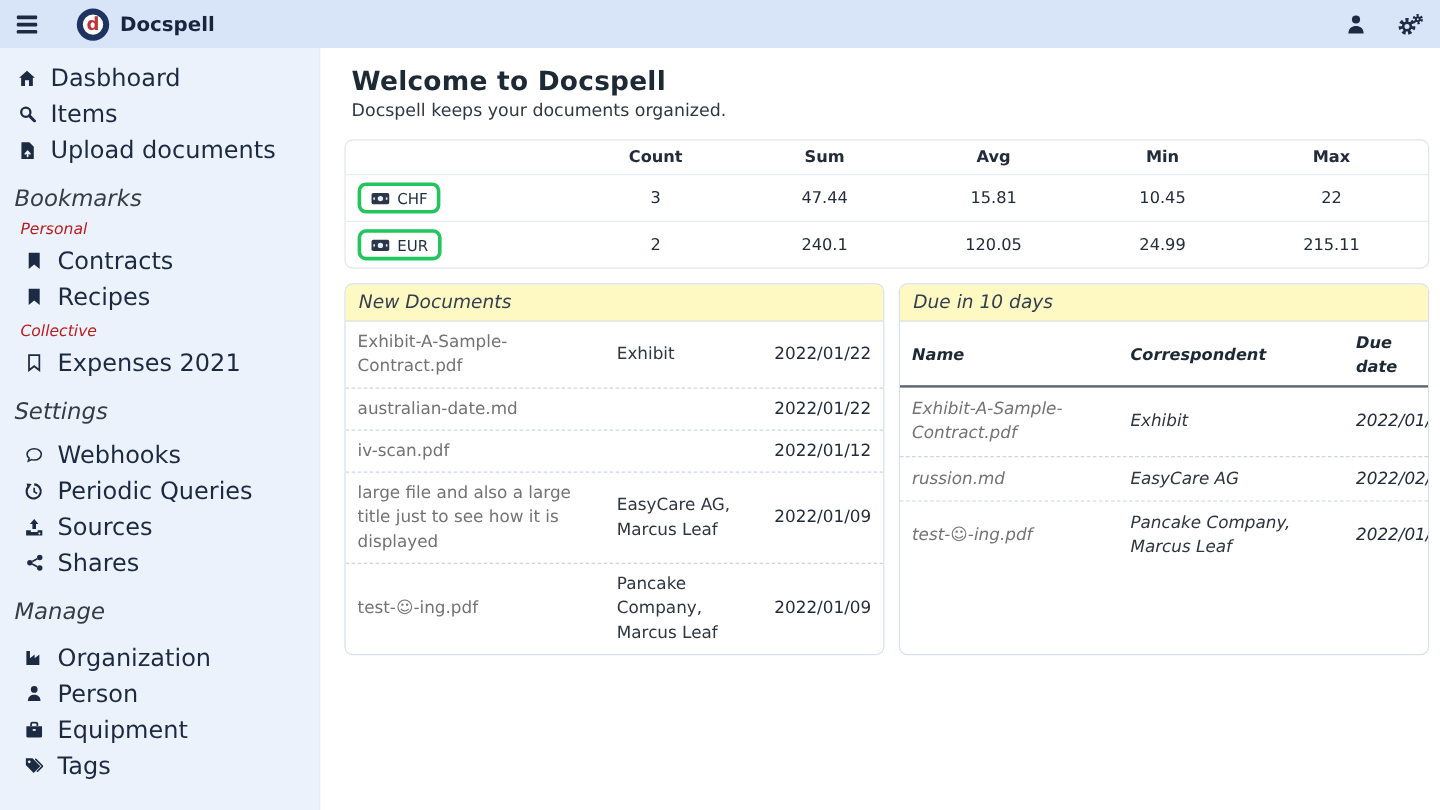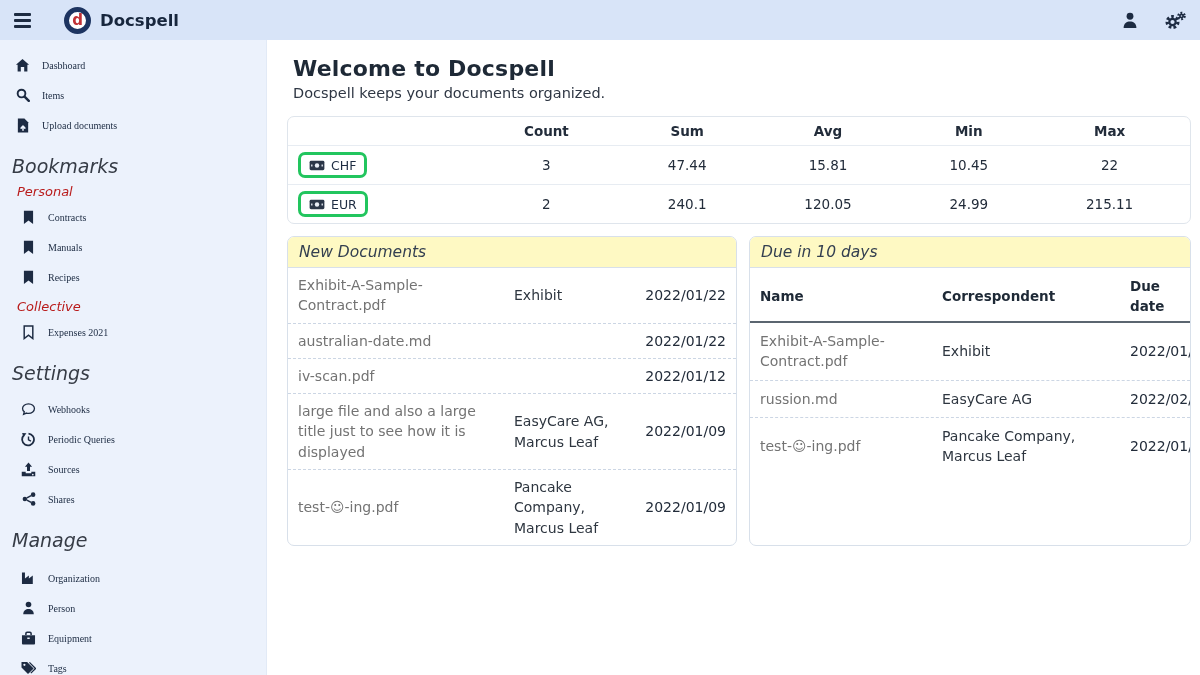--- a/index.html
+++ b/index.html
@@ -17,21 +17,21 @@
     border:5px solid #1d3461; display:flex; align-items:center; justify-content:center;
     font-weight:bold; font-size:15px; color:#c13236; line-height:1; }
   .app-title { font-weight:bold; font-size:16.5px; color:#17263d; }
   .topbar-right { margin-left:auto; display:flex; align-items:center; gap:26px; }
   .topbar-icon { cursor:pointer; display:flex; align-items:center; }
 
   
   .sidebar { position:absolute; left:0; top:40px; width:267px; height:635px;
     background:#ecf2fc; border-right:1px solid #e2eaf6; padding:10px 10px 0 12px; overflow:hidden; }
   .nav-item { height:30px; display:flex; align-items:center; gap:11px;
-    font-size:10px; color:#1b2a41; cursor:pointer; padding-left:2px;font-family:Liberation Serif, serif; }
+    font-size:20px; color:#1b2a41; cursor:pointer; padding-left:2px; }
   .nav-item.indent { padding-left:8px; }
   .nav-item .ic { width:17px; display:flex; justify-content:center; align-items:center; flex:0 0 17px; }
   .section-title { font-style:italic; font-size:19px; color:#363c46; margin:15px 0 4px 0; }
   .group-title { font-style:italic; font-size:13px; color:#b91c1c; margin:7px 0 3px 5px; }
 
   
   .main { position:absolute; left:267px; top:40px; width:933px; height:635px;
     background:#fff; padding:10px 9px 0 20px; }
   h1.page-title { font-size:22px; font-weight:bold; color:#1e2936; margin:6px 0 0 6px; letter-spacing:0.2px; }
   .page-sub { font-size:14.5px; color:#2f3744; margin:4px 0 0 6px; }
@@ -55,21 +55,21 @@
   .panel-head { background:#fef9c3; border-bottom:1px solid #d8e0ea; padding:6px 11px;
     font-style:italic; font-size:15.5px; color:#333f50; }
 
   .doc-row { display:grid; grid-template-columns:208px 1fr 88px; gap:8px;
     padding:7px 10px; align-items:center; font-size:14px; line-height:1.45; }
   .doc-row + .doc-row { border-top:1px dashed #ccd6e4; }
   .doc-name a { color:#737373; text-decoration:none; cursor:pointer; overflow-wrap:break-word; }
   .doc-corr { color:#2e3640; }
   .doc-date { color:#222c3a; text-align:right; white-space:nowrap; }
 
-  .due-body { padding:4px 0 0 0; }
+  .due-body { padding:4px 0 0 0;font-style:italic; }
   .due-row { display:grid; grid-template-columns:176px 182px 1fr; gap:6px;
     padding:8px 10px; align-items:center; font-size:14px; line-height:1.45; }
   .due-row.head { font-weight:bold; font-size:13.5px; color:#1e2936;
     border-bottom:2px solid #5b6570; padding:5px 10px; }
   .due-row.r + .due-row.r { border-top:1px dashed #ccd6e4; }
   .due-date { color:#222c3a; white-space:nowrap; }
 
   svg .fill { fill:#1d2b42; }
   svg .stroke { stroke:#1d2b42; fill:none; }
 </style>
@@ -136,28 +136,20 @@
   <div class="section-title">Bookmarks</div>
   <div class="group-title">Personal</div>
 
   <div class="nav-item indent">
     <span class="ic">
       <svg width="11" height="15" viewBox="0 0 12 16">
           <path class="fill" d="M1 0.5 H11 V15.2 L6 11.2 L1 15.2 Z"></path>
         </svg>
       </span>
     <span>Contracts</span>
-  </div>
-  <div class="nav-item indent">
-    <span class="ic">
-      <svg width="11" height="15" viewBox="0 0 12 16">
-          <path class="fill" d="M1 0.5 H11 V15.2 L6 11.2 L1 15.2 Z"></path>
-        </svg>
-      </span>
-    <span>Manuals</span>
   </div>
   <div class="nav-item indent">
     <span class="ic">
       <svg width="11" height="15" viewBox="0 0 12 16">
           <path class="fill" d="M1 0.5 H11 V15.2 L6 11.2 L1 15.2 Z"></path>
         </svg>
       </span>
     <span>Recipes</span>
   </div>
 

